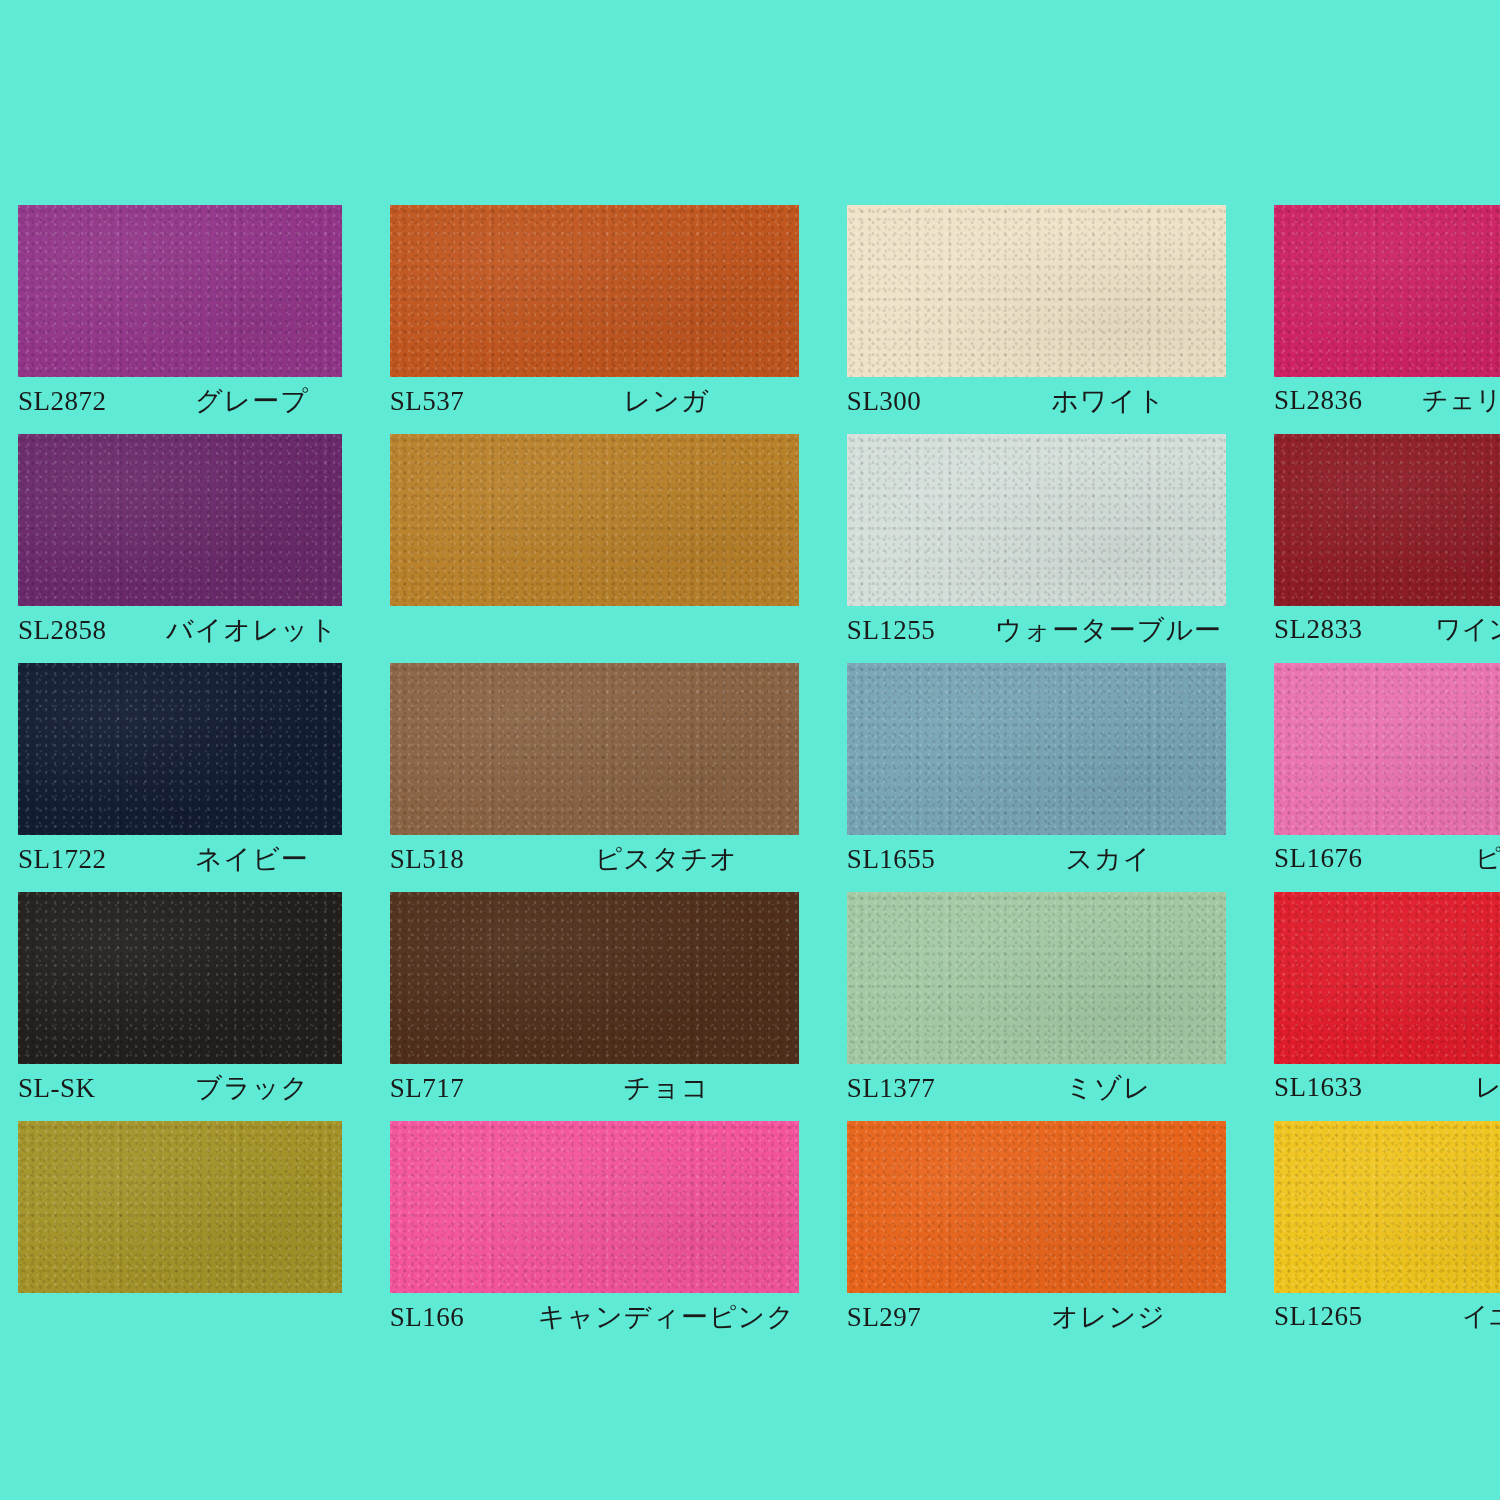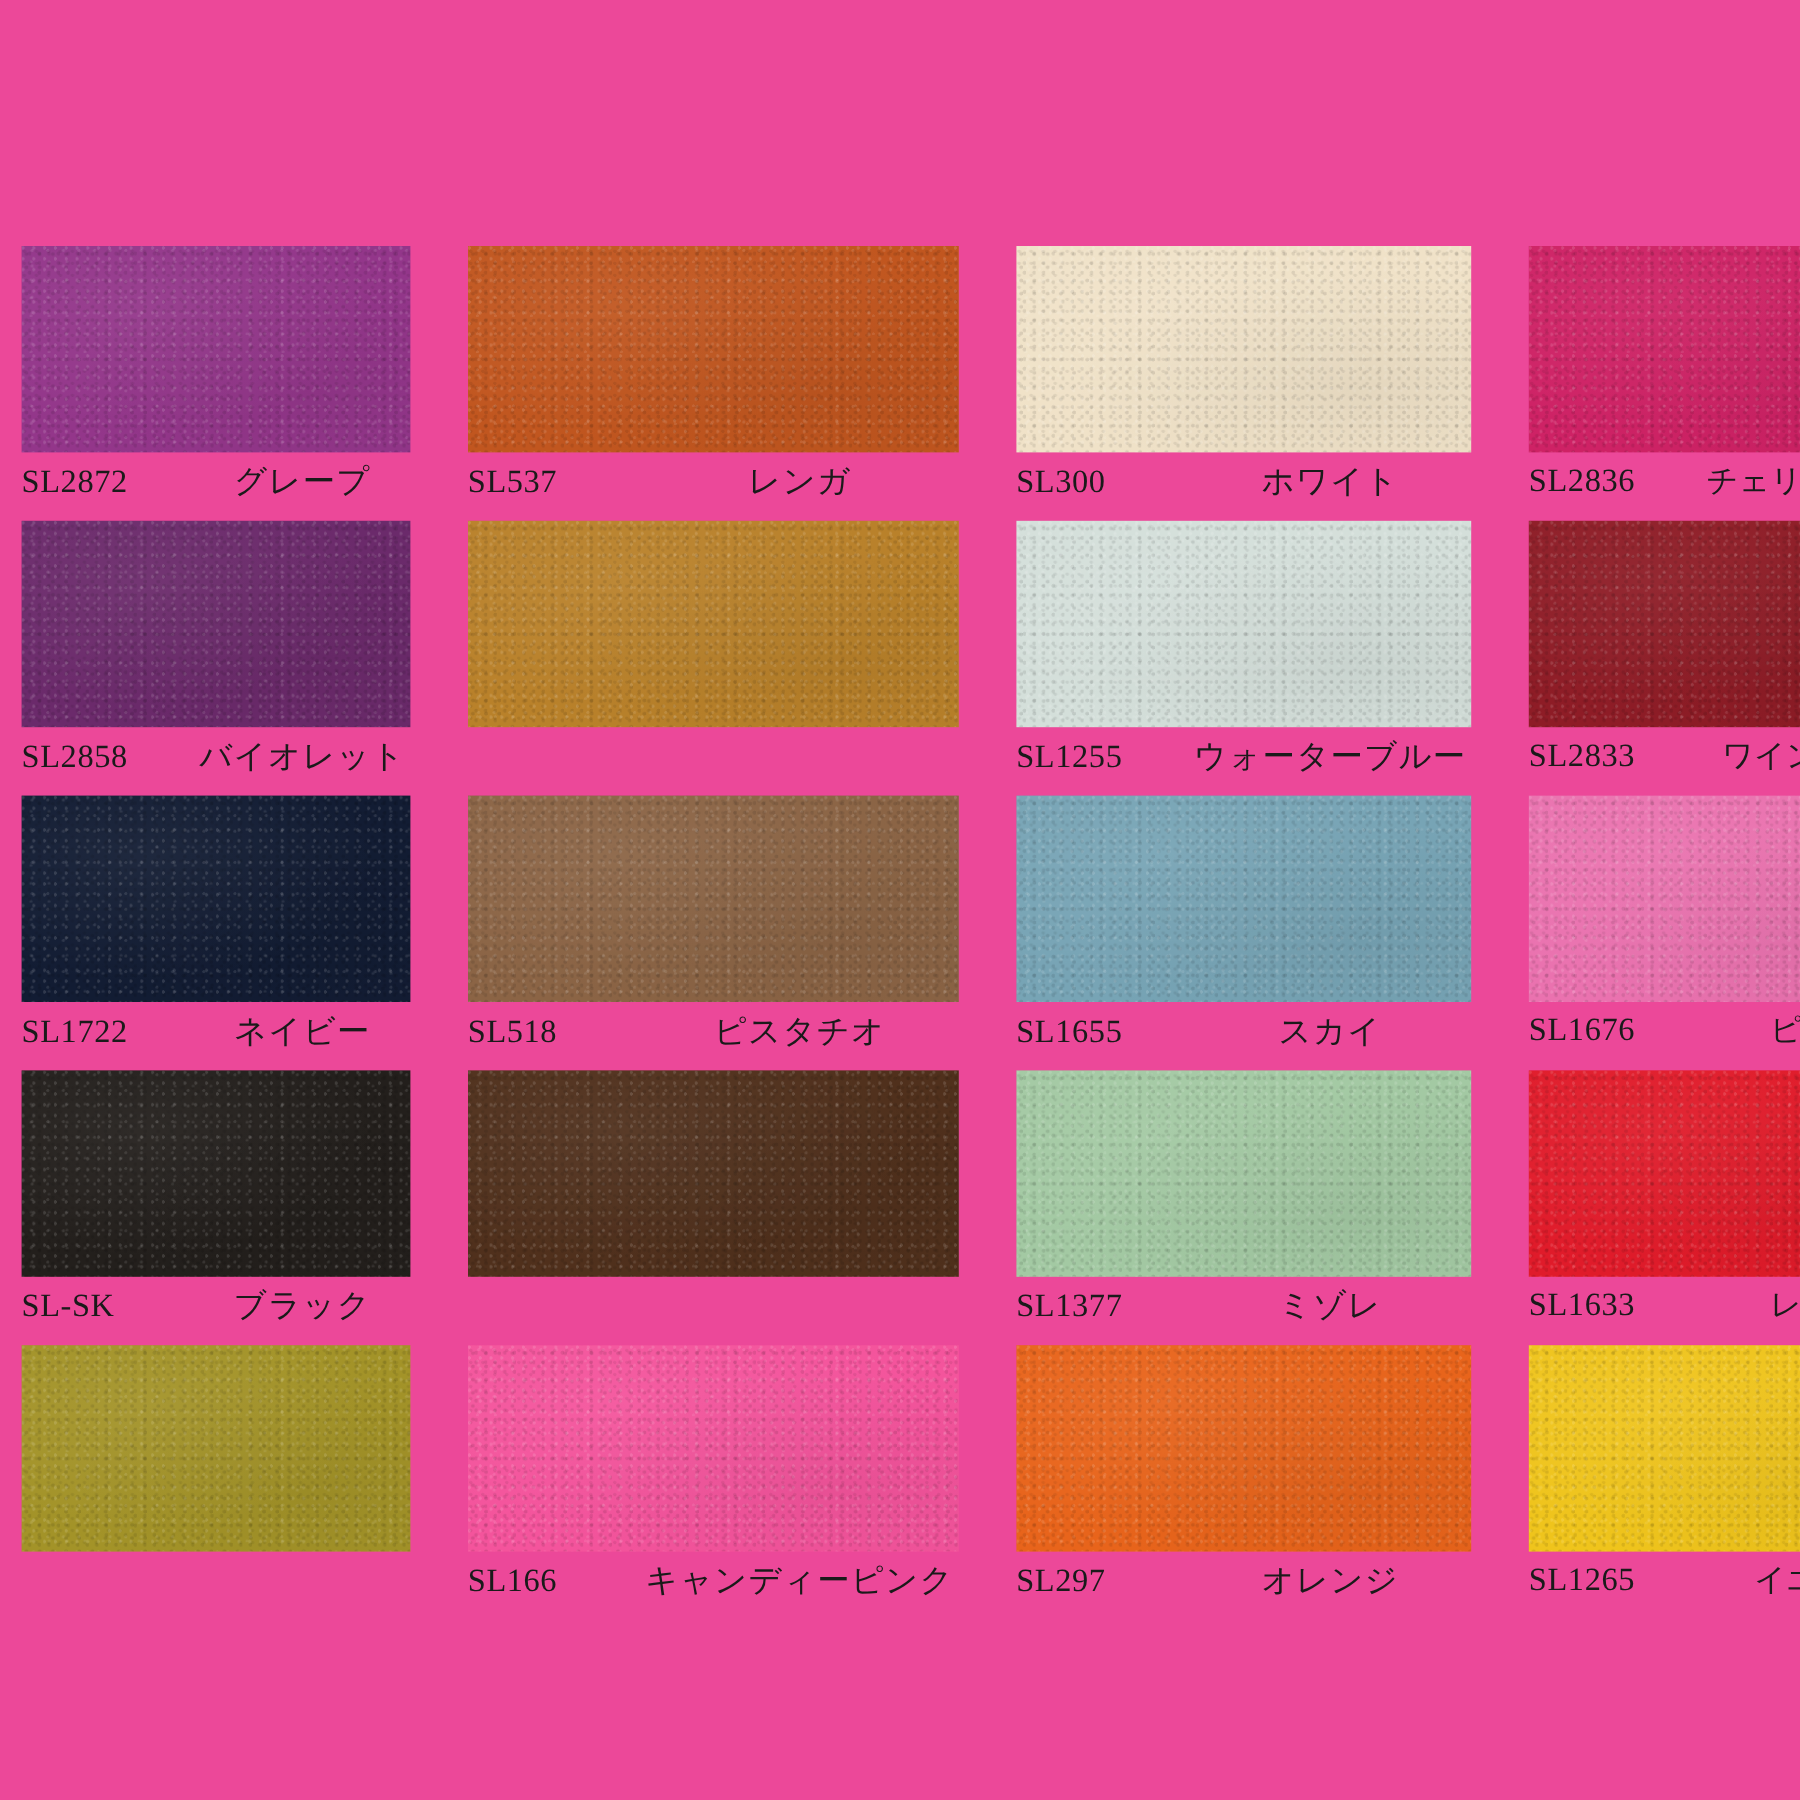--- a/index.html
+++ b/index.html
@@ -11,21 +11,21 @@
     width: 1500px;
     height: 1500px;
     font-family: "Liberation Sans", "DejaVu Sans", sans-serif;
     overflow: hidden;
   }
 
   #chart {
     position: relative;
     width: 1500px;
     height: 1500px;
-    background: #ec4899;
+    background: #5eead4;
     box-sizing: border-box;
     padding: 205px 18px 150px 18px;
   }
 
   .swatch-grid {
     display: grid;
     grid-template-columns: repeat(4, 1fr);
     grid-template-rows: repeat(5, 1fr);
     column-gap: 48px;
     row-gap: 0px;
@@ -193,20 +193,24 @@
       </div>
       <div class="swatch-cell">
         <div class="swatch-chip" style="background-color: rgb(35, 31, 28);"></div>
         <div class="swatch-label">
           <span class="swatch-code">SL-SK</span>
           <span class="swatch-name">ブラック</span>
         </div>
       </div>
       <div class="swatch-cell">
         <div class="swatch-chip" style="background-color: rgb(80, 48, 28);"></div>
+        <div class="swatch-label">
+          <span class="swatch-code">SL717</span>
+          <span class="swatch-name">チョコ</span>
+        </div>
       </div>
       <div class="swatch-cell">
         <div class="swatch-chip" style="background-color: rgb(163, 201, 163);"></div>
         <div class="swatch-label">
           <span class="swatch-code">SL1377</span>
           <span class="swatch-name">ミゾレ</span>
         </div>
       </div>
       <div class="swatch-cell tight">
         <div class="swatch-chip" style="background-color: rgb(224, 27, 42);"></div>

